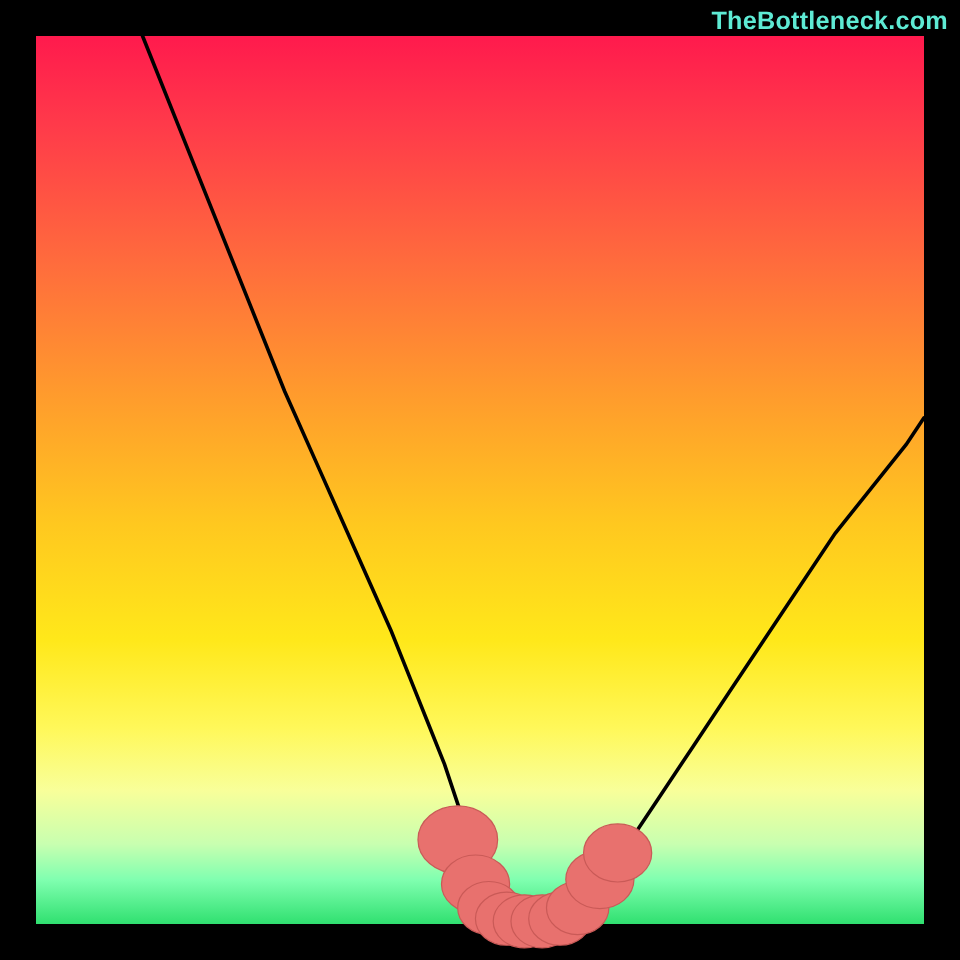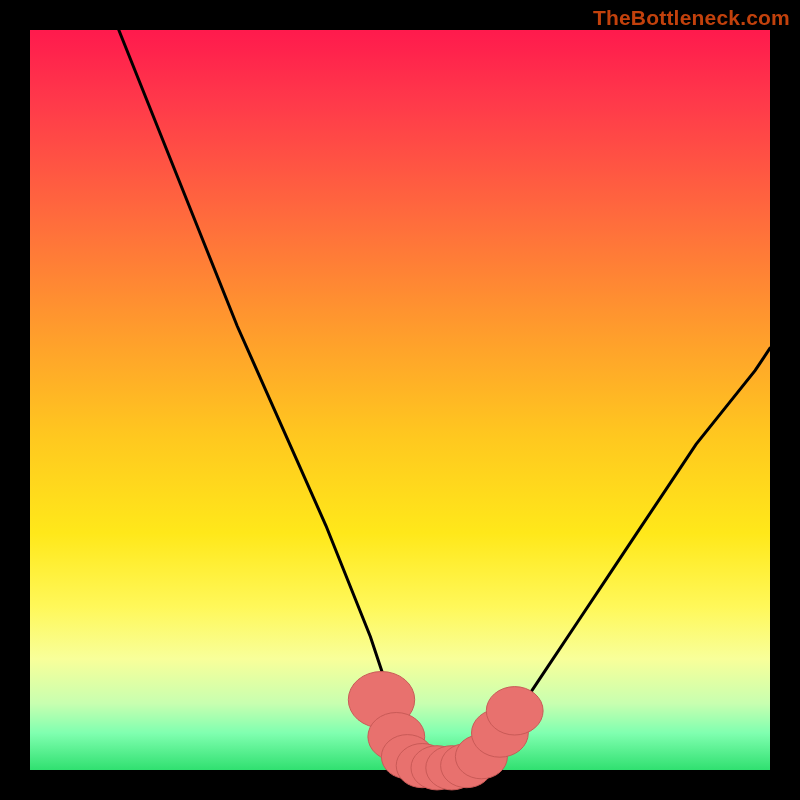--- a/index.html
+++ b/index.html
@@ -37,21 +37,21 @@
       #f8ff9a 85%,
       #c8ffb0 91%,
       #80ffb0 95%,
       #30e070 100%
     );
   }
   .attrib {
     position: absolute;
     top: 6px;
     right: 10px;
-    color: #c2410c;
+    color: #5eead4;
     font-size: 21px;
     font-weight: 600;
     letter-spacing: 0.2px;
   }
   svg.curve {
     position: absolute;
     left: 0;
     top: 0;
     width: 740px;
     height: 740px;

